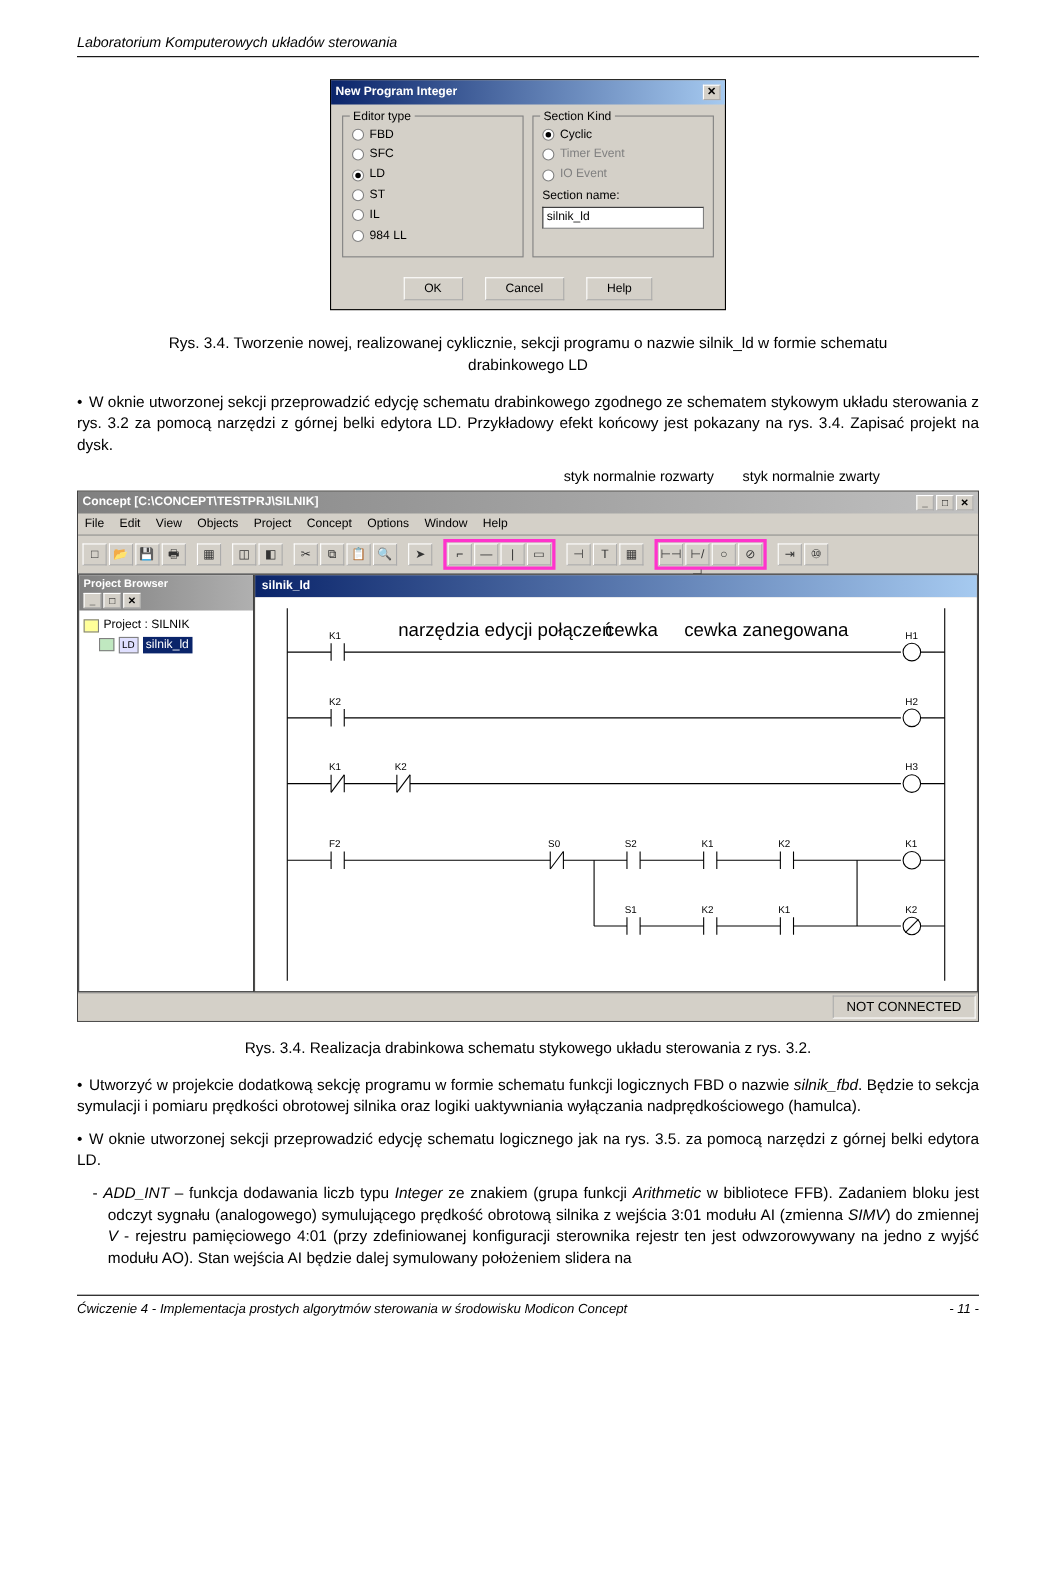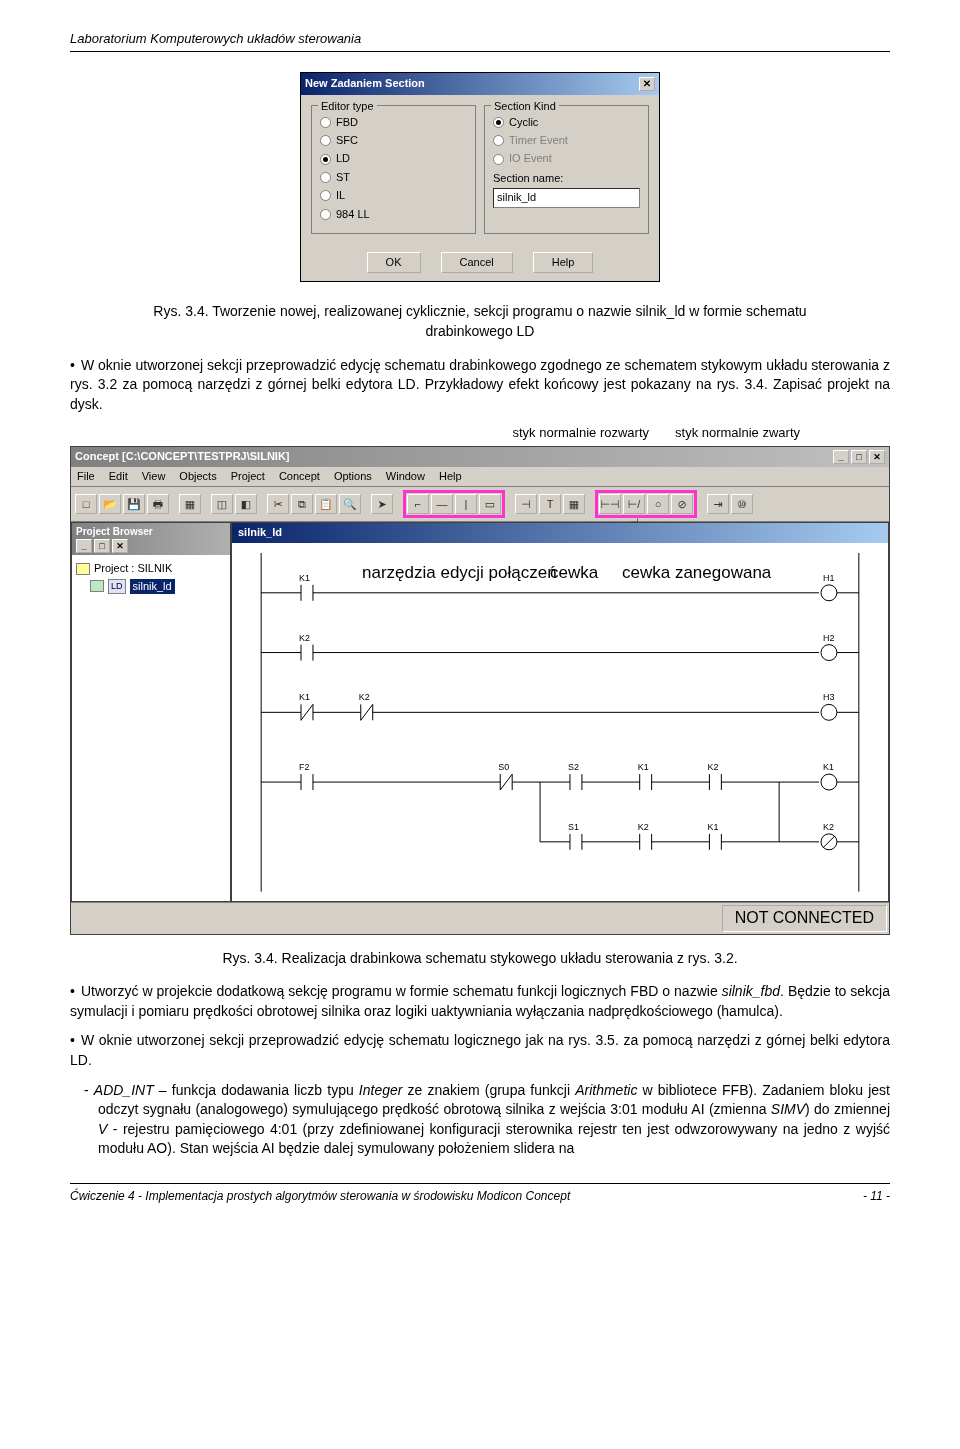--- a/index.html
+++ b/index.html
@@ -220,21 +220,21 @@
 
   svg.ladder { width:100%; height:100%; }
   .ladder line { stroke:#000; stroke-width:1; }
   .ladder text { font-size:9px; font-family:Tahoma,Arial,sans-serif; }
 
   .statusbar {
     background:#d4d0c8; border-top:1px solid #808080; padding:2px;
     display:flex; justify-content:flex-end;
   }
   .status-cell {
-    border:1px inset #fff; padding:1px 12px; font-size:16px;margin-left:36px;
+    border:1px inset #fff; padding:1px 12px; font-size:12px;margin-left:36px;
   }
   .indent-para {
     margin: 4px 0 10px 0;
     text-align: justify;
     padding-left: 28px;
     text-indent: -14px;
   }
   .italic { font-style: italic; }
 
   .footer {
@@ -250,21 +250,21 @@
 </style>
 </head>
 <body>
 
 <div class="page">
   <div class="header-title">Laboratorium Komputerowych układów sterowania</div>
 
   <div class="dialog-wrap">
     <div class="dialog">
       <div class="dialog-titlebar">
-        <span>New Zadaniem Section</span>
+        <span>New Program Integer</span>
         <span class="dialog-close">✕</span>
       </div>
       <div class="dialog-body">
         <div class="fieldset">
           <span class="legend">Editor type</span>
           <div class="radio-row">
               <span class="radio"></span>
               <span>FBD</span>
             </div>
           <div class="radio-row">

